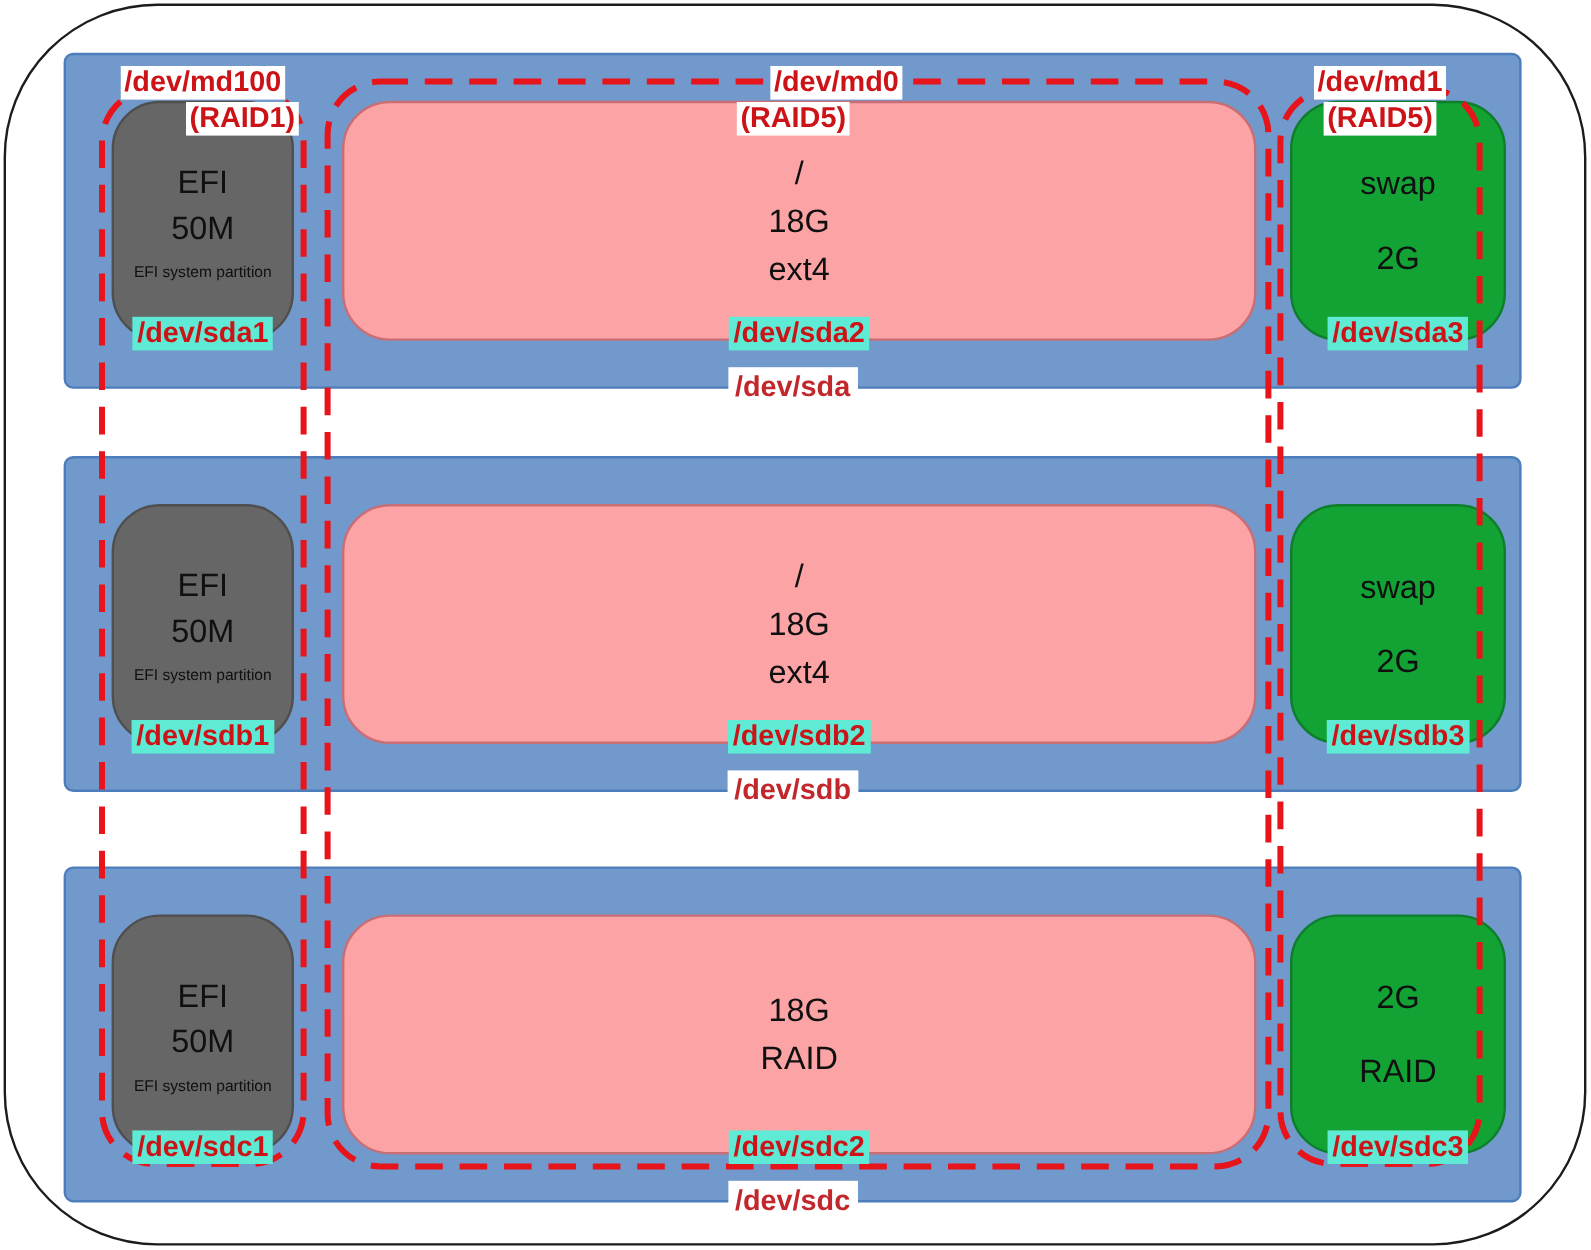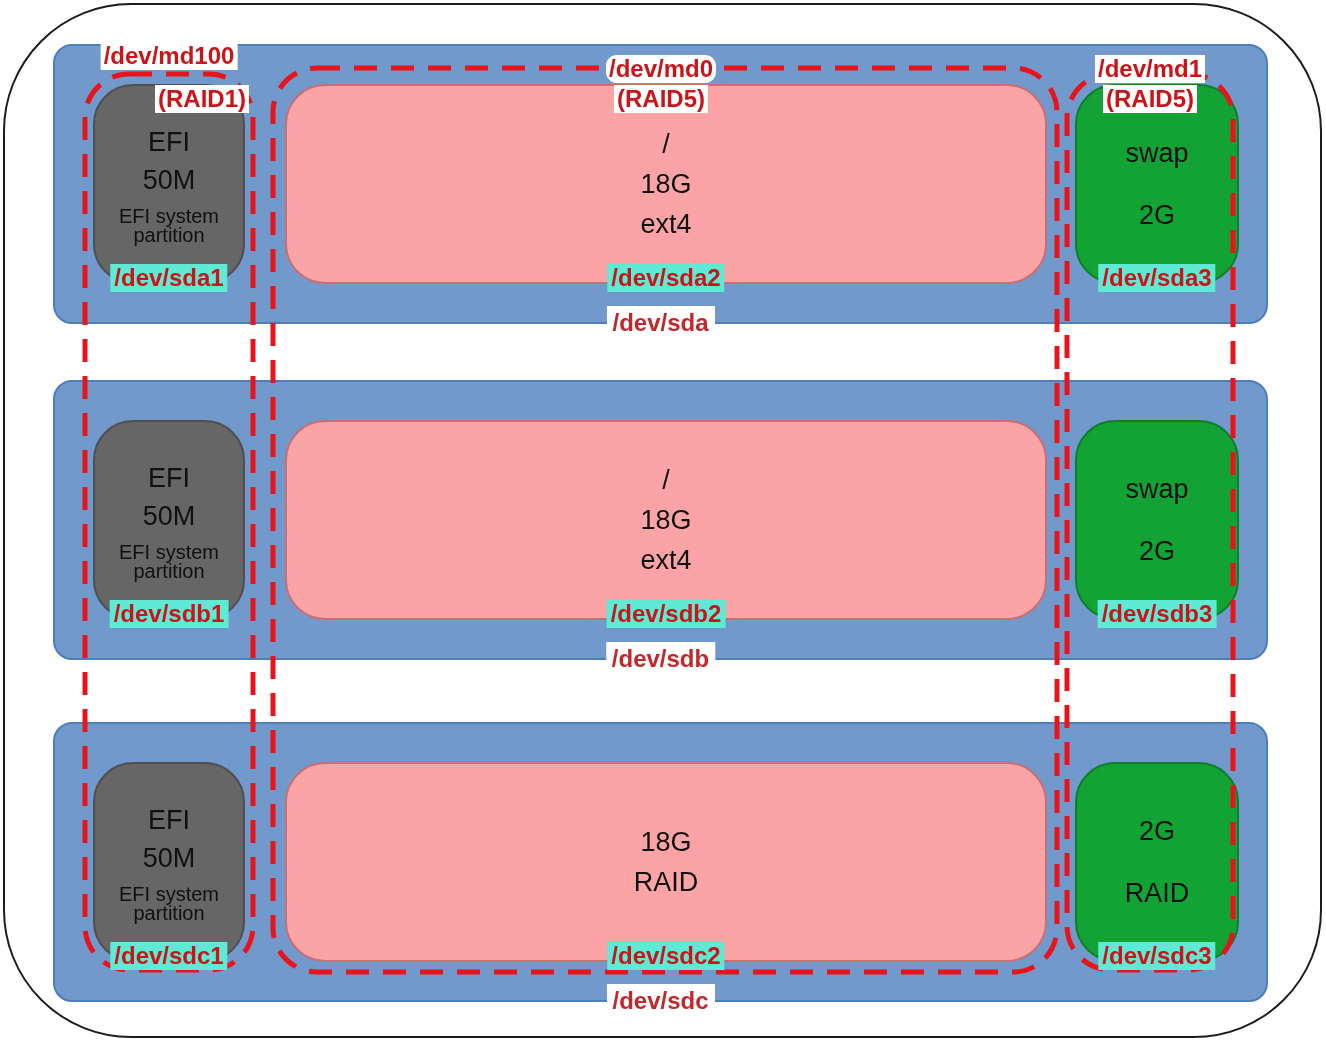--- a/index.html
+++ b/index.html
@@ -8,63 +8,63 @@
   .canvas { position:relative; width:1326px; height:1042px; background:#ffffff; overflow:hidden; }
 
   .frame {
     position:absolute; left:3px; top:3px; right:4px; bottom:4px;
     border:2px solid #1c1c1c; border-radius:128px; background:#ffffff;
   }
 
   
   .disk {
     position:absolute; left:53px; width:1215px; height:280px;
-    background:#7199CB; border:2px solid #4D7EBB; border-radius:19px;
+    background:#7199CB; border:2px solid #4D7EBB; border-radius:8px;
     box-sizing:border-box;
   }
   .disk-sda { top:44px; }
   .disk-sdb { top:380px; }
   .disk-sdc { top:722px; }
 
   
   .part {
     position:absolute; top:38px; height:200px; box-sizing:border-box;
     border-radius:40px; display:flex; flex-direction:column;
     align-items:center; justify-content:center; color:#101010; text-align:center;
   }
   .part-efi  { left:38px;  width:152px; background:#666666; border:2px solid #4F4F4F; }
   .part-root { left:230px; width:762px; background:#FBA3A5; border:2px solid #C96E74; }
-  .part-swap { left:1020px; width:164px; background:#12A334; border:2px solid #0E7E2C;gap:22px; }
+  .part-swap { left:1020px; width:180px; background:#12A334; border:2px solid #0E7E2C;gap:22px; }
 
   .line { font-size:27px; line-height:40px; }
   .part-efi .line { line-height:38px; }
-  .sub { font-size:20px; line-height:19px; width:120px; text-align:center; margin-top:8px; }
+  .sub { font-size:13px; line-height:19px; width:120px; text-align:center; margin-top:8px; }
 
   .part-label {
     position:absolute; bottom:-10px; left:50%; transform:translateX(-50%);
     background:#5eead4; color:#CC1418; font-weight:bold; font-size:24px;
     line-height:28px; padding:0 4px; white-space:nowrap; z-index:4;
   }
   .disk-label {
     position:absolute; bottom:-18px; left:50%; transform:translateX(-50%);
     background:#ffffff; color:#C2272B; font-weight:bold; font-size:24px;
     line-height:34px; padding:0 6px; white-space:nowrap; z-index:4;
   }
 
   
   .overlay { position:absolute; left:0; top:0; z-index:3; pointer-events:none; }
 
   .raid-label {
     position:absolute; transform:translateX(-50%);
     background:#ffffff; color:#CC1418; font-weight:bold; font-size:24px;
     line-height:28px; padding:0 3px; white-space:nowrap; z-index:5;
   }
-  .raid-name-0  { left:169px;  top:42px; }
+  .raid-name-0  { left:169px;  top:55px; }
   .raid-level-0 { left:168px;  top:85px;margin-left:34px; }
-  .raid-name-1  { left:661px;  top:55px;border-radius:11px; }
+  .raid-name-1  { left:697px;  top:55px; }
   .raid-level-1 { left:661px;  top:85px; }
   .raid-name-2  { left:1150px; top:55px; }
   .raid-level-2 { left:1150px; top:85px; }
 </style>
 </head>
 <body>
 
 <div class="canvas">
 
   <div class="frame"></div>

